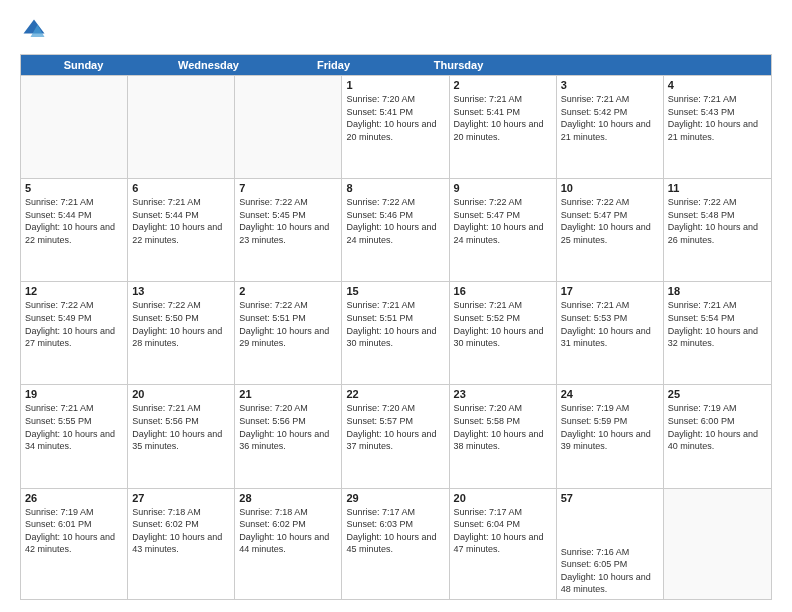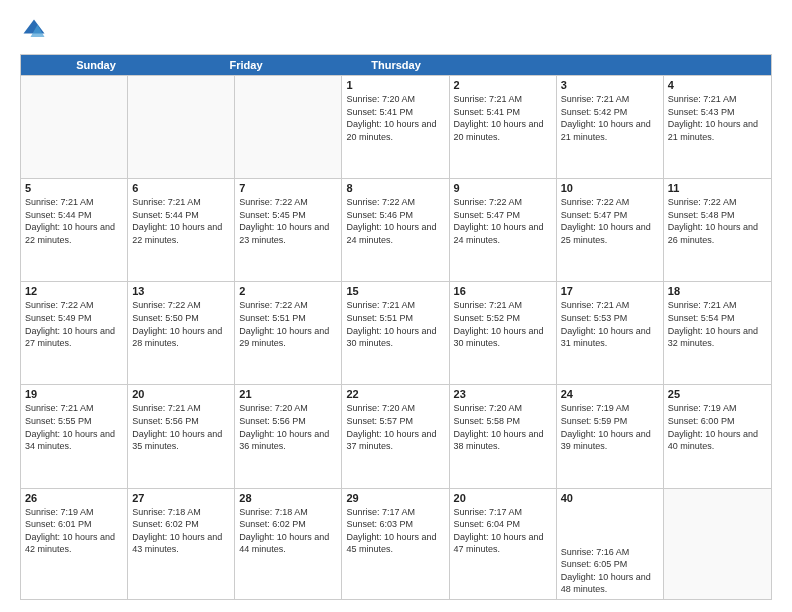--- a/index.html
+++ b/index.html
@@ -60,21 +60,21 @@
       color: #444;
     }
     .calendar {
       flex: 1;
       display: flex;
       flex-direction: column;
       border: 1px solid #ccc;
     }
     .cal-header {
       display: grid;
-      grid-template-columns: repeat(5, 1fr);
+      grid-template-columns: repeat(6, 1fr);
       background: #2a6db5;
     }
     .cal-header-cell {
       color: #fff;
       font-size: 11px;
       font-weight: bold;
       text-align: center;
       padding: 4px 2px;
     }
     .cal-body {
@@ -132,20 +132,21 @@
     </div>
     <div class="title-block">
       <div class="main-title"></div>
       <div class="subtitle"></div>
     </div>
   </div>
 
   <div class="calendar">
     <div class="cal-header">
     <div class="cal-header-cell">Sunday</div>
+        <div class="cal-header-cell">Wednesday</div>
         <div class="cal-header-cell">Friday</div>
         <div class="cal-header-cell">Thursday</div>
       </div>
     <div class="cal-body">
     <div class="cal-row">
           <div class="cal-cell empty"></div>
           <div class="cal-cell empty"></div>
           <div class="cal-cell empty"></div>
           <div class="cal-cell">
             <div class="day-num">1</div>
@@ -329,21 +330,21 @@
 Sunset: 6:03 PM
 Daylight: 10 hours and 45 minutes.</div>
           </div>
           <div class="cal-cell">
             <div class="day-num">20</div>
             <div class="cell-text" style="white-space: pre-line;">Sunrise: 7:17 AM
 Sunset: 6:04 PM
 Daylight: 10 hours and 47 minutes.</div>
           </div>
           <div class="cal-cell">
-            <div class="day-num">40</div>
+            <div class="day-num">57</div>
             <div class="cell-text" style="white-space: pre-line; margin-top: 40px;">Sunrise: 7:16 AM
 Sunset: 6:05 PM
 Daylight: 10 hours and 48 minutes.</div>
           </div>
           <div class="cal-cell empty"></div>
         </div>
       </div>
   </div>
 </div>
 

